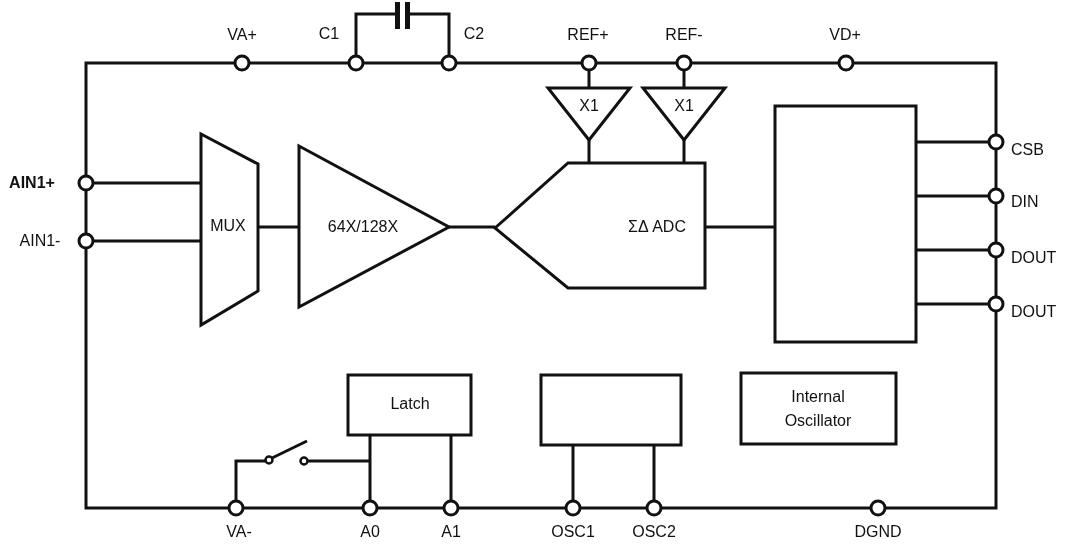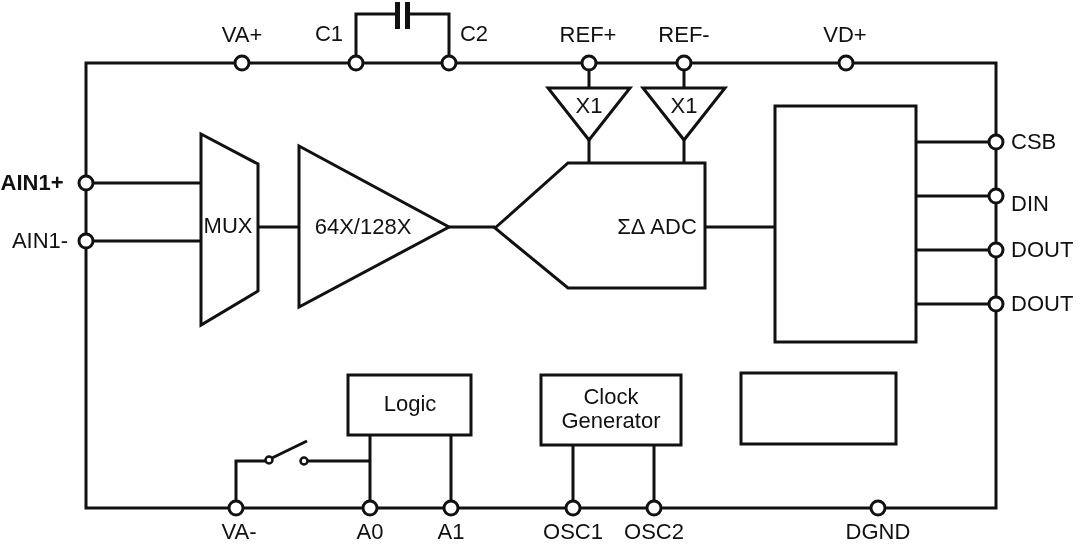--- a/index.html
+++ b/index.html
@@ -8,28 +8,28 @@
     width: 1080px;
     height: 551px;
     background: #ffffff;
     font-family: "Liberation Sans", sans-serif;
     color: #111111;
     overflow: hidden;
   }
   .stage svg { position: absolute; left: 0; top: 0; }
   .lbl {
     position: absolute;
-    font-size: 22px;
+    font-size: 16px;
     line-height: 1.22;
     color: #111111;
     transform: translate(-50%, -50%);
     white-space: pre-line;
     text-align: center;
   }
-  .lbl-left { transform: translate(0, -50%); text-align: left; }
+  .lbl-left { transform: translate(0, -50%); text-align: left; margin-top: 8px; }
   .lh28 { line-height: 28px; }
   .lh24 { line-height: 24px; }
 </style>
 </head>
 <body>
 
 <div class="stage">
 
   <svg width="1080" height="551" viewBox="0 0 1080 551">
     <g stroke="#111111" stroke-width="3" fill="none">
@@ -96,33 +96,33 @@
   <div class="lbl" style="left:329px; top:34px;">C1</div>
   <div class="lbl" style="left:474px; top:34px;">C2</div>
   <div class="lbl" style="left:588px; top:35px;">REF+</div>
   <div class="lbl" style="left:684px; top:35px;">REF-</div>
   <div class="lbl" style="left:845px; top:35px;">VD+</div>
 
   <div class="lbl" style="left:32px; top:183px;font-weight:bold;">AIN1+</div>
   <div class="lbl" style="left:40px; top:241px;">AIN1-</div>
 
   <div class="lbl lbl-left" style="left:1011px; top:142px;">CSB</div>
-  <div class="lbl lbl-left" style="left:1011px; top:204px;">DIN</div>
+  <div class="lbl lbl-left" style="left:1011px; top:194px;">DIN</div>
   <div class="lbl lbl-left" style="left:1011px; top:250px;">DOUT</div>
   <div class="lbl lbl-left" style="left:1011px; top:304px;">DOUT</div>
 
   <div class="lbl" style="left:239px; top:532px;">VA-</div>
   <div class="lbl" style="left:370px; top:532px;">A0</div>
   <div class="lbl" style="left:451px; top:532px;">A1</div>
   <div class="lbl" style="left:573px; top:532px;">OSC1</div>
   <div class="lbl" style="left:654px; top:532px;">OSC2</div>
   <div class="lbl" style="left:878px; top:532px;">DGND</div>
 
   <div class="lbl" style="left:228px; top:226px;">MUX</div>
   <div class="lbl" style="left:363px; top:227px;">64X/128X</div>
   <div class="lbl" style="left:589px; top:106px;">X1</div>
   <div class="lbl" style="left:684px; top:106px;">X1</div>
   <div class="lbl" style="left:625px; top:227px;margin-left:32px;">ΣΔ ADC</div>
-  <div class="lbl" style="left:410px; top:404px;">Logic</div>
-  <div class="lbl lh24" style="left:611px; top:409px;">Clock
-Generator</div>
+  <div class="lbl" style="left:410px; top:404px;">Latch</div>
+  <div class="lbl lh24" style="left:818px; top:409px;">Internal
+Oscillator</div>
 
 </div>
 
 </body></html>

